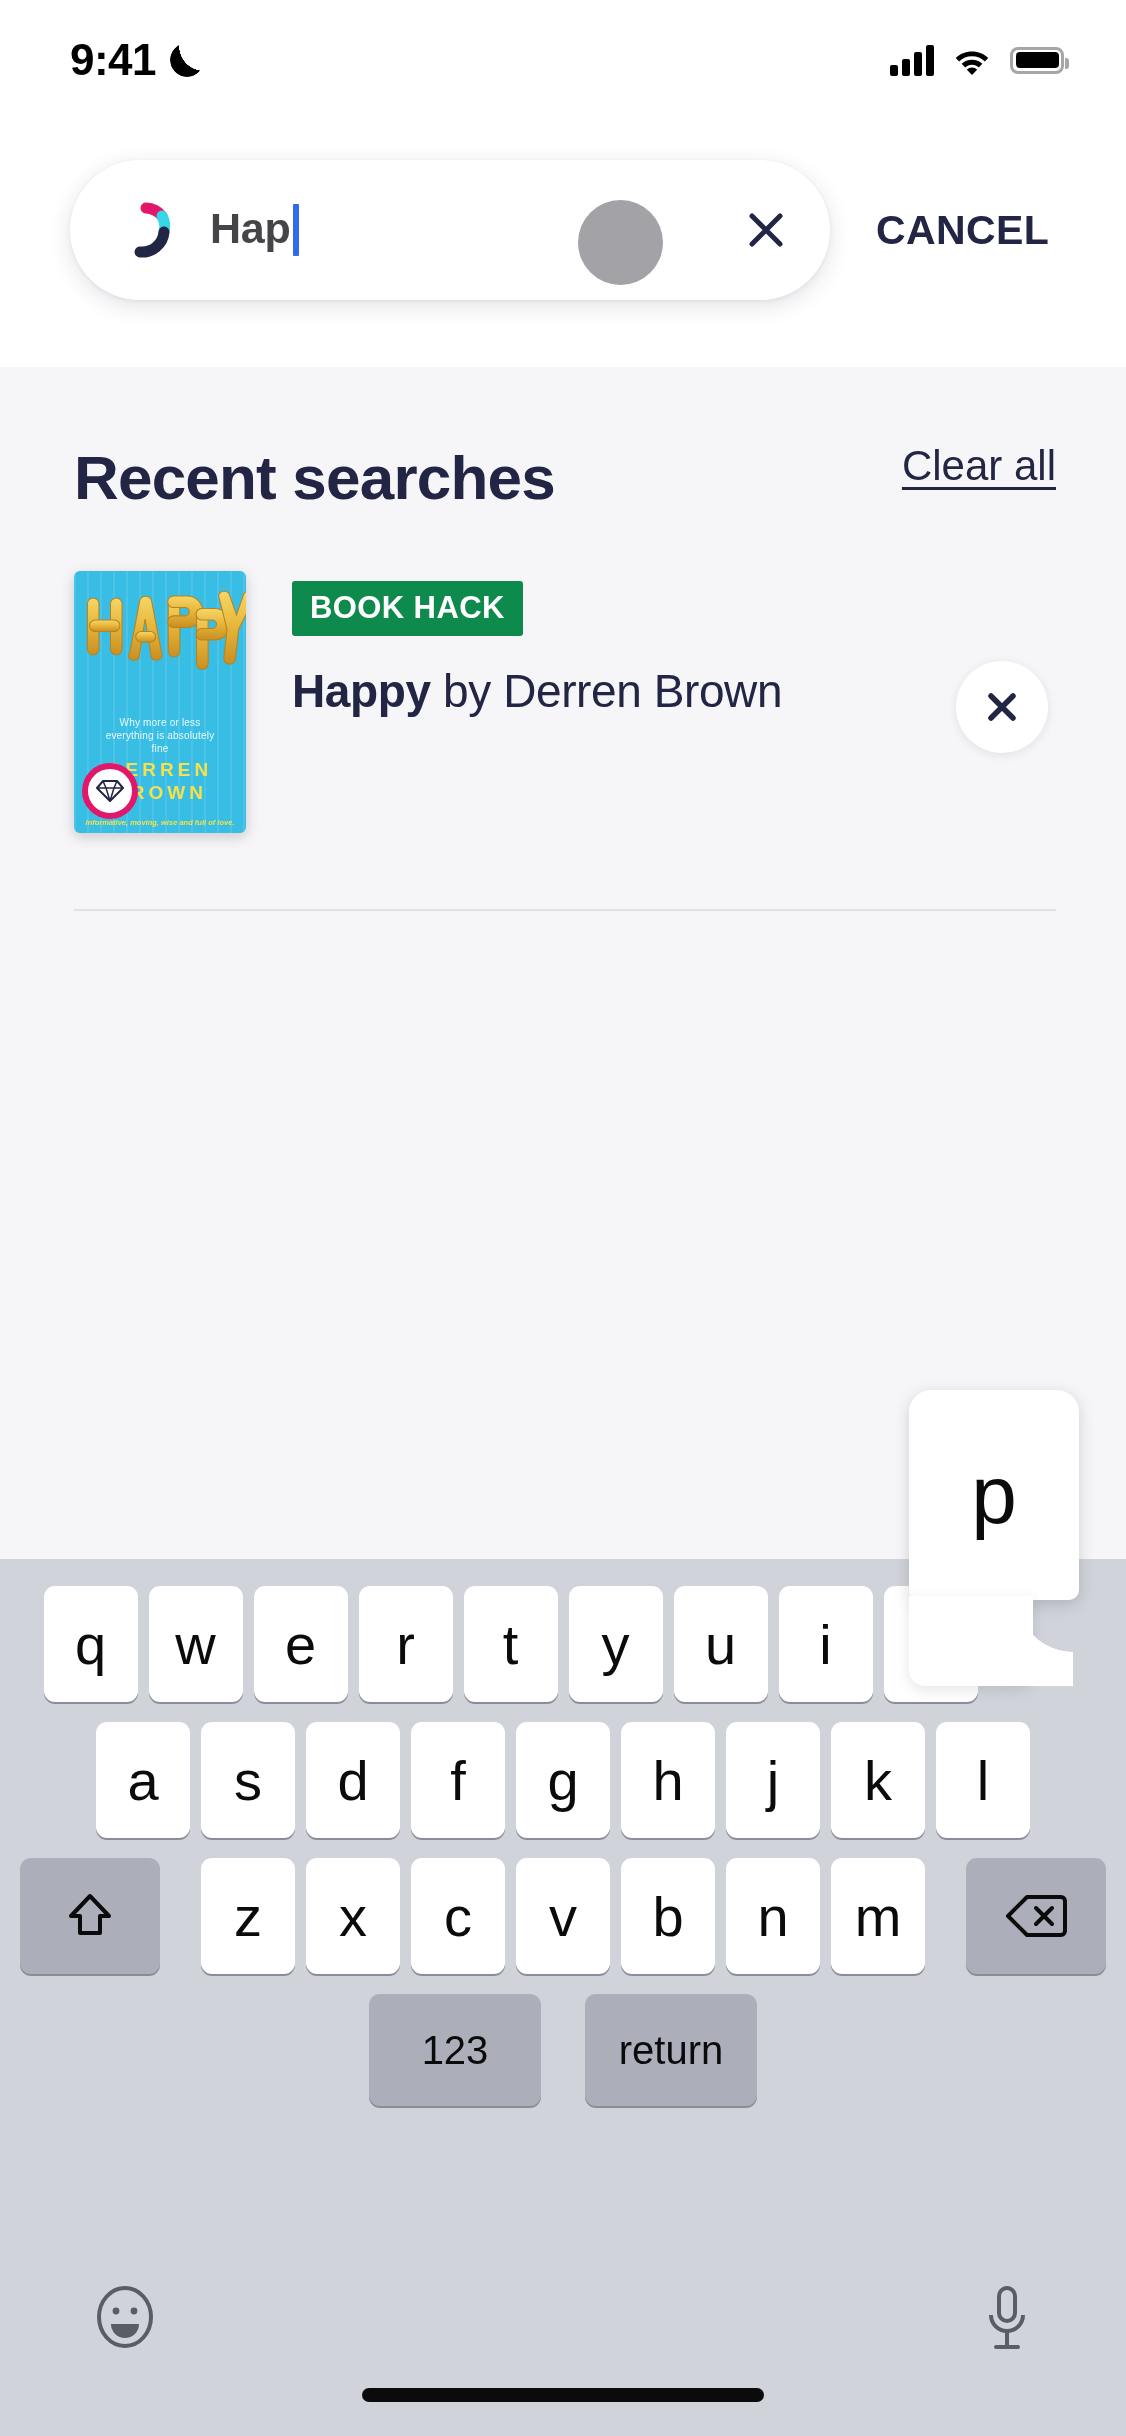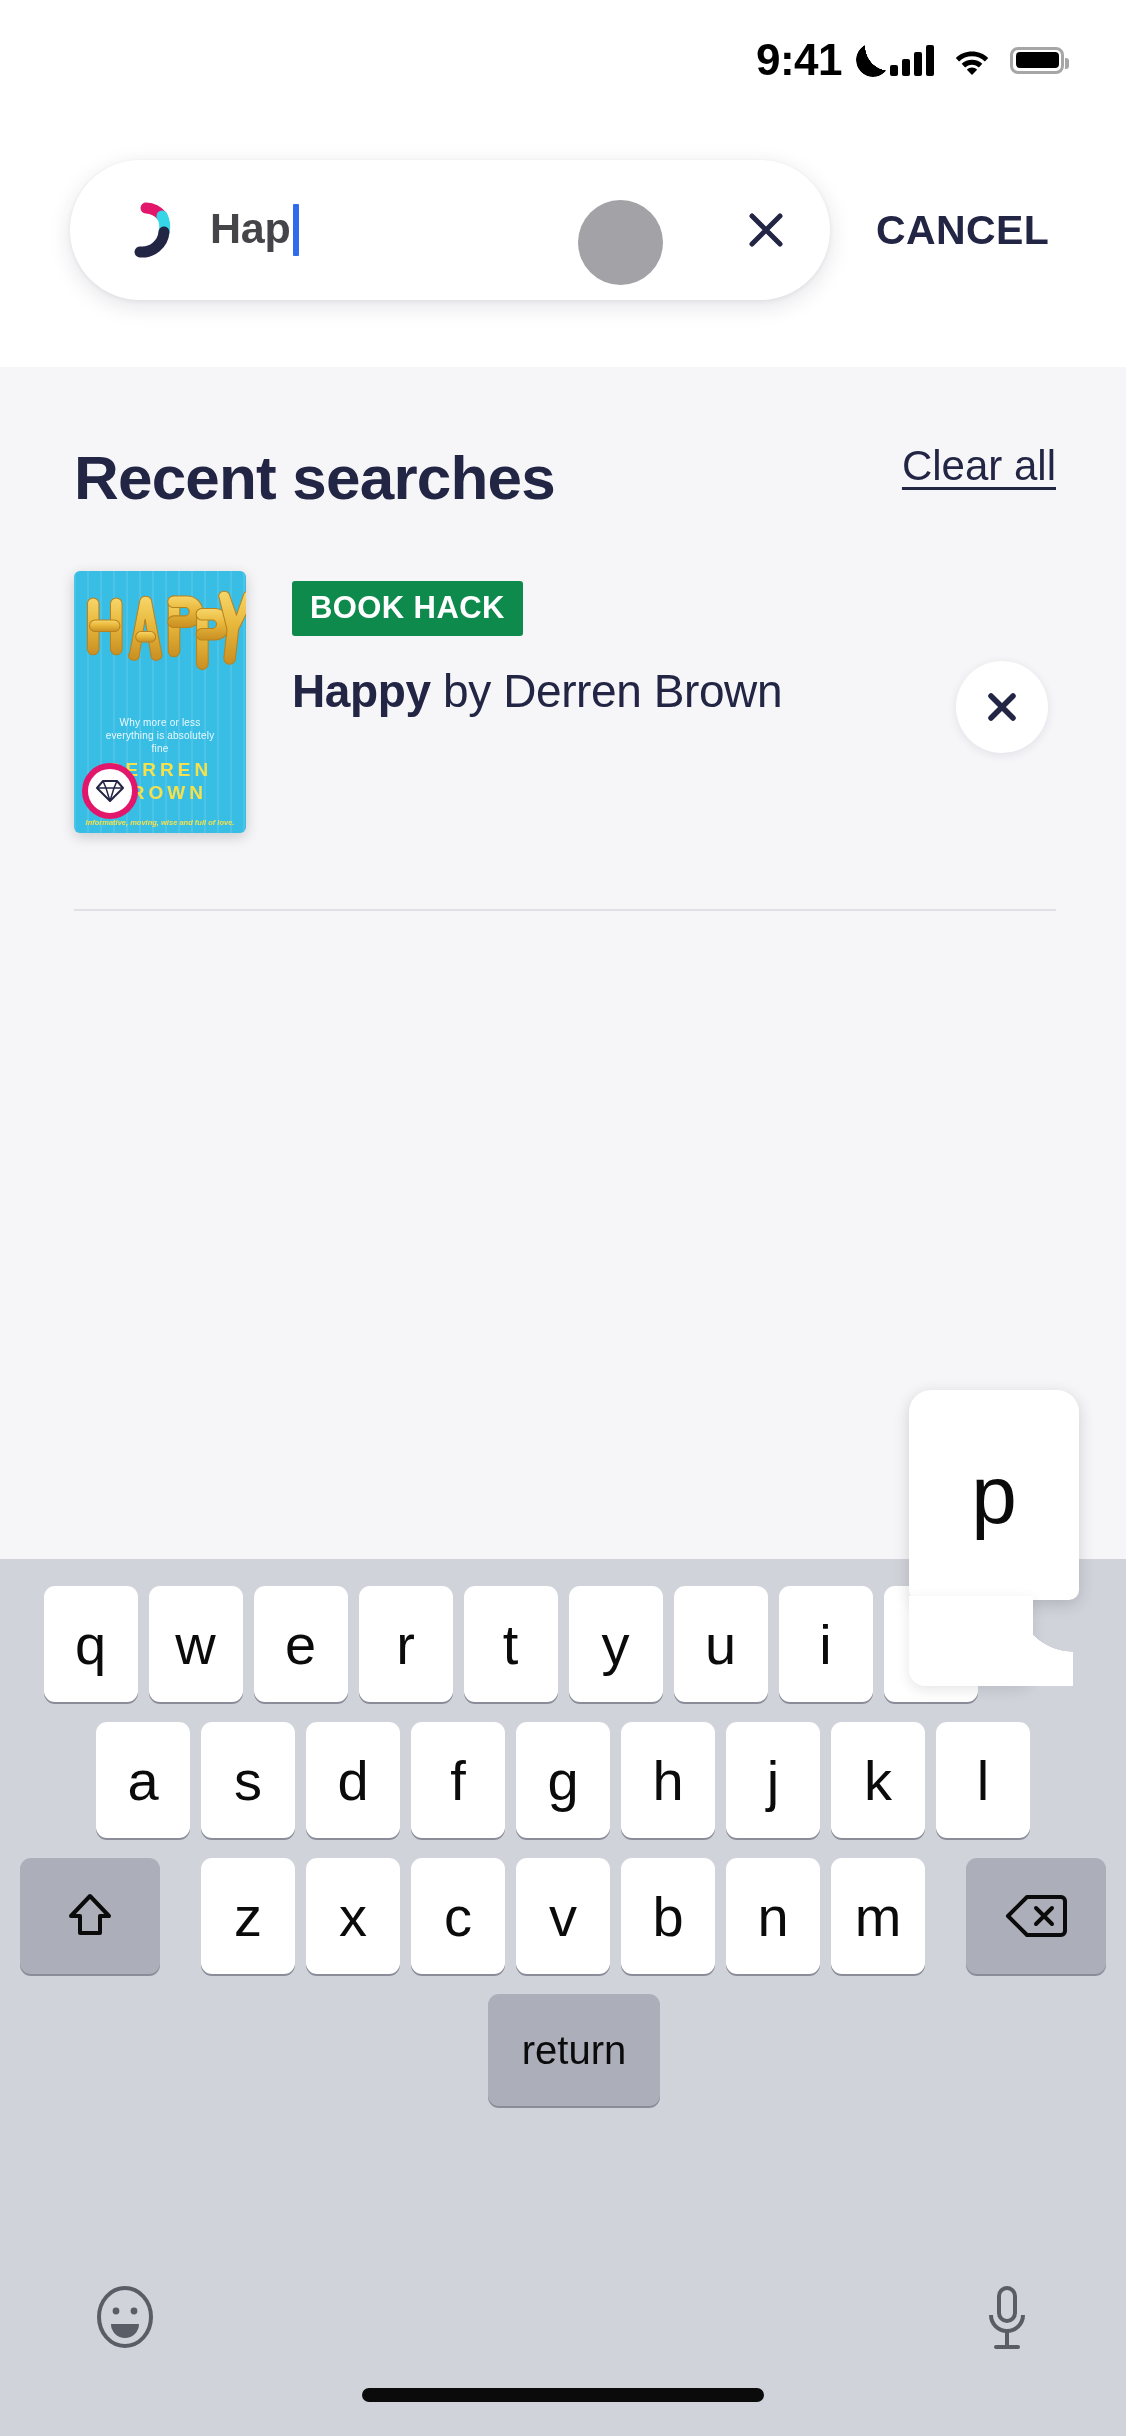--- a/index.html
+++ b/index.html
@@ -9,21 +9,21 @@
     background:#F6F6F9;
     overflow:hidden;
     position:relative;
     -webkit-font-smoothing:antialiased;
   }
 
   
   .statusbar{
     position:absolute; top:0; left:0; width:1126px; height:120px;
     background:#FFFFFF;
-    display:flex; align-items:center; justify-content:flex-end;
+    display:flex; align-items:center; justify-content:space-between;
     padding:0 62px 0 70px;
   }
   .sb-left{ display:flex; align-items:center; gap:14px; }
   .sb-time{ font-size:44px; font-weight:600; color:#000; letter-spacing:-0.5px; }
   .sb-moon{ width:34px; height:34px; position:relative; }
   .sb-moon:before{
     content:""; position:absolute; inset:0; border-radius:50%;
     background:#000;
     -webkit-mask:radial-gradient(circle 25px at 34px 3px, transparent 99%, #000 100%);
     mask:radial-gradient(circle 25px at 34px 3px, transparent 99%, #000 100%);
@@ -400,20 +400,21 @@
     <div class="key letter">m</div>
     <div class="key gray wide" style="margin-left:30px">
       <svg width="62" height="46" viewBox="0 0 62 46">
         <path d="M22 4 H56 a4 4 0 0 1 4 4 V38 a4 4 0 0 1-4 4 H22 L3 23 Z" fill="none" stroke="#0B0B0B" stroke-width="4" stroke-linejoin="round"></path>
         <path d="M31 15 L47 31 M47 15 L31 31" stroke="#0B0B0B" stroke-width="4" stroke-linecap="round"></path>
       </svg>
     </div>
   </div>
 
   <div class="krow r4" style="gap:0">
+    <div class="key gray num" style="margin-right:22px">123</div>
     <div class="key gray return" style="margin-left:22px">return</div>
   </div>
 
   <div class="kbottom">
     <div>
       <svg width="66" height="66" viewBox="0 0 66 66">
         <ellipse cx="33" cy="33" rx="26" ry="29" fill="none" stroke="#5A5C66" stroke-width="4"></ellipse>
         <circle cx="24" cy="27" r="3.4" fill="#5A5C66"></circle>
         <circle cx="42" cy="27" r="3.4" fill="#5A5C66"></circle>
         <path d="M19 40 h28 a14 14 0 0 1-28 0 z" fill="#5A5C66"></path>

